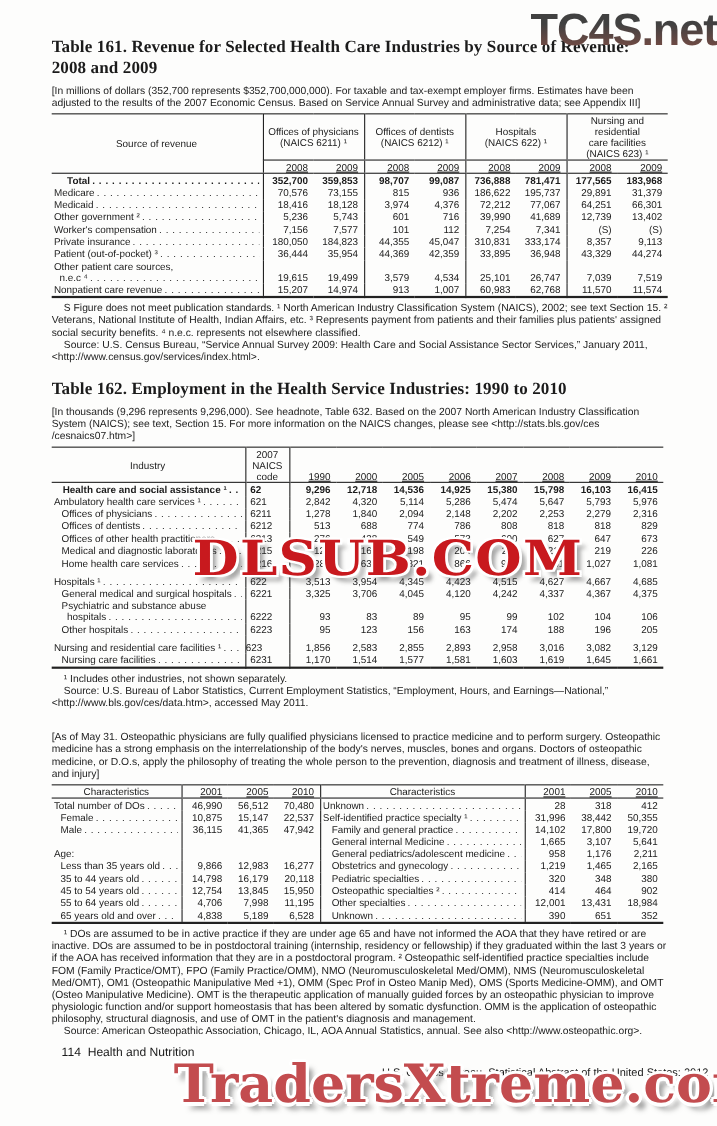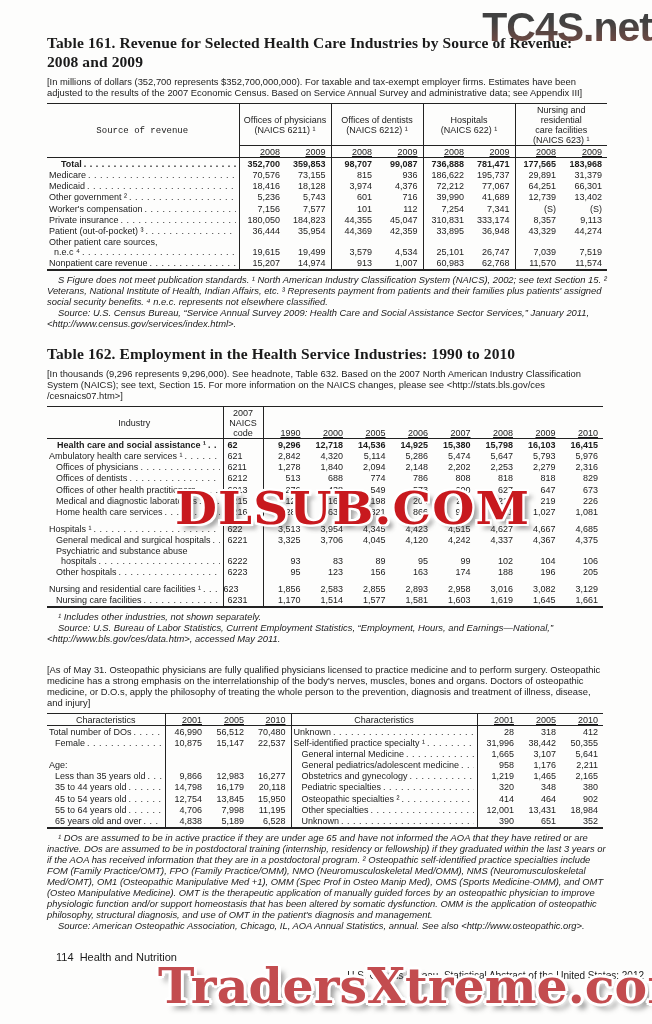--- a/index.html
+++ b/index.html
@@ -4,21 +4,21 @@
 <style>
   html,body{margin:0;padding:0;background:#888;}
   .page{position:relative;width:652px;height:1024px;background:#fdfdfc;overflow:hidden;
         font-family:"Liberation Sans",sans-serif;color:#1b1b1b;margin:0 auto;}
   .content{padding:34px 44px 0 47px;}
 
   .tbl-title{font-family:"Liberation Serif",serif;font-weight:bold;font-size:15.5px;
              line-height:1.22;max-width:545px;letter-spacing:.1px;}
   .headnote{font-size:9.4px;line-height:1.18;margin-top:4px;max-width:560px;}
   .notes{font-size:9.4px;line-height:1.17;margin-top:3px;max-width:562px;}
-  .notes p{margin:0;text-indent:11px;font-style:italic;}
+  .notes p{margin:0;text-indent:11px;}
   .section{margin-bottom:0;} .gap2{height:16px;}
 
   table{border-collapse:collapse;table-layout:fixed;font-size:9px;line-height:1.13;
         margin-top:5px;border-top:1px solid #222;border-bottom:2px solid #222;}
   th,td{padding:.5px 2px;font-weight:normal;vertical-align:bottom;}
   .bl{border-left:1px solid #222;}
   .num{text-align:right;padding-right:5px;white-space:nowrap;}
   .yr{text-align:right;padding-right:5px;text-decoration:underline;}
   .ctr{text-align:center;vertical-align:middle;line-height:1.12;margin-top:37px;}
   .b{font-weight:bold;}
@@ -60,21 +60,21 @@
     <div class="section">
       <div class="tbl-title">Table 161. Revenue for Selected Health Care Industries by Source of Revenue: 2008 and 2009</div>
       <div class="headnote">[In millions of dollars (352,700 represents $352,700,000,000). For taxable and tax-exempt employer firms. Estimates have been adjusted to the results of the 2007 Economic Census. Based on Service Annual Survey and administrative data; see Appendix III]</div>
       <table id="tbl161" style="width:560px;">
         <colgroup>
             <col style="width:192px">
             <col span="8" style="width:46px">
           </colgroup>
       <thead>
             <tr>
-              <th class="ctr stubcell" rowspan="2" style="border-bottom: 1.6px solid rgb(34, 34, 34); font-family: Liberation Mono, monospace;">Source of revenue</th>
+              <th class="ctr stubcell" rowspan="2" style="border-bottom: 1.6px solid rgb(34, 34, 34);">Source of revenue</th>
               <th class="ctr grp bl" colspan="2">Offices of physicians<br>(NAICS 6211) ¹</th>
               <th class="ctr grp bl" colspan="2">Offices of dentists<br>(NAICS 6212) ¹</th>
               <th class="ctr grp bl" colspan="2">Hospitals<br>(NAICS 622) ¹</th>
               <th class="ctr grp bl" colspan="2">Nursing and residential<br>care facilities<br>(NAICS 623) ¹</th>
             </tr>
             <tr class="hdend">
               <th class="yr bl">2008</th>
               <th class="yr">2009</th>
               <th class="yr bl">2008</th>
               <th class="yr">2009</th>
@@ -557,20 +557,40 @@
                   <span>Self-identified practice specialty ¹</span>
                   <span class="dots"></span>
                 </div>
               </td>
               <td class="num bl">31,996</td>
               <td class="num">38,442</td>
               <td class="num">50,355</td>
             </tr>
             <tr>
               <td class="stubcell">
+                <div class="lab" style="padding-left:6px">
+                  <span>Male</span>
+                  <span class="dots"></span>
+                </div>
+              </td>
+              <td class="num bl">36,115</td>
+              <td class="num">41,365</td>
+              <td class="num">47,942</td>
+              <td class="stubcell bl">
+                <div class="lab" style="padding-left:8px">
+                  <span>Family and general practice</span>
+                  <span class="dots"></span>
+                </div>
+              </td>
+              <td class="num bl">14,102</td>
+              <td class="num">17,800</td>
+              <td class="num">19,720</td>
+            </tr>
+            <tr>
+              <td class="stubcell">
                 <div class="lab">
                   <span></span>
                 </div>
               </td>
               <td class="num bl"></td>
               <td class="num"></td>
               <td class="num"></td>
               <td class="stubcell bl">
                 <div class="lab" style="padding-left:8px">
                   <span>General internal Medicine</span>

